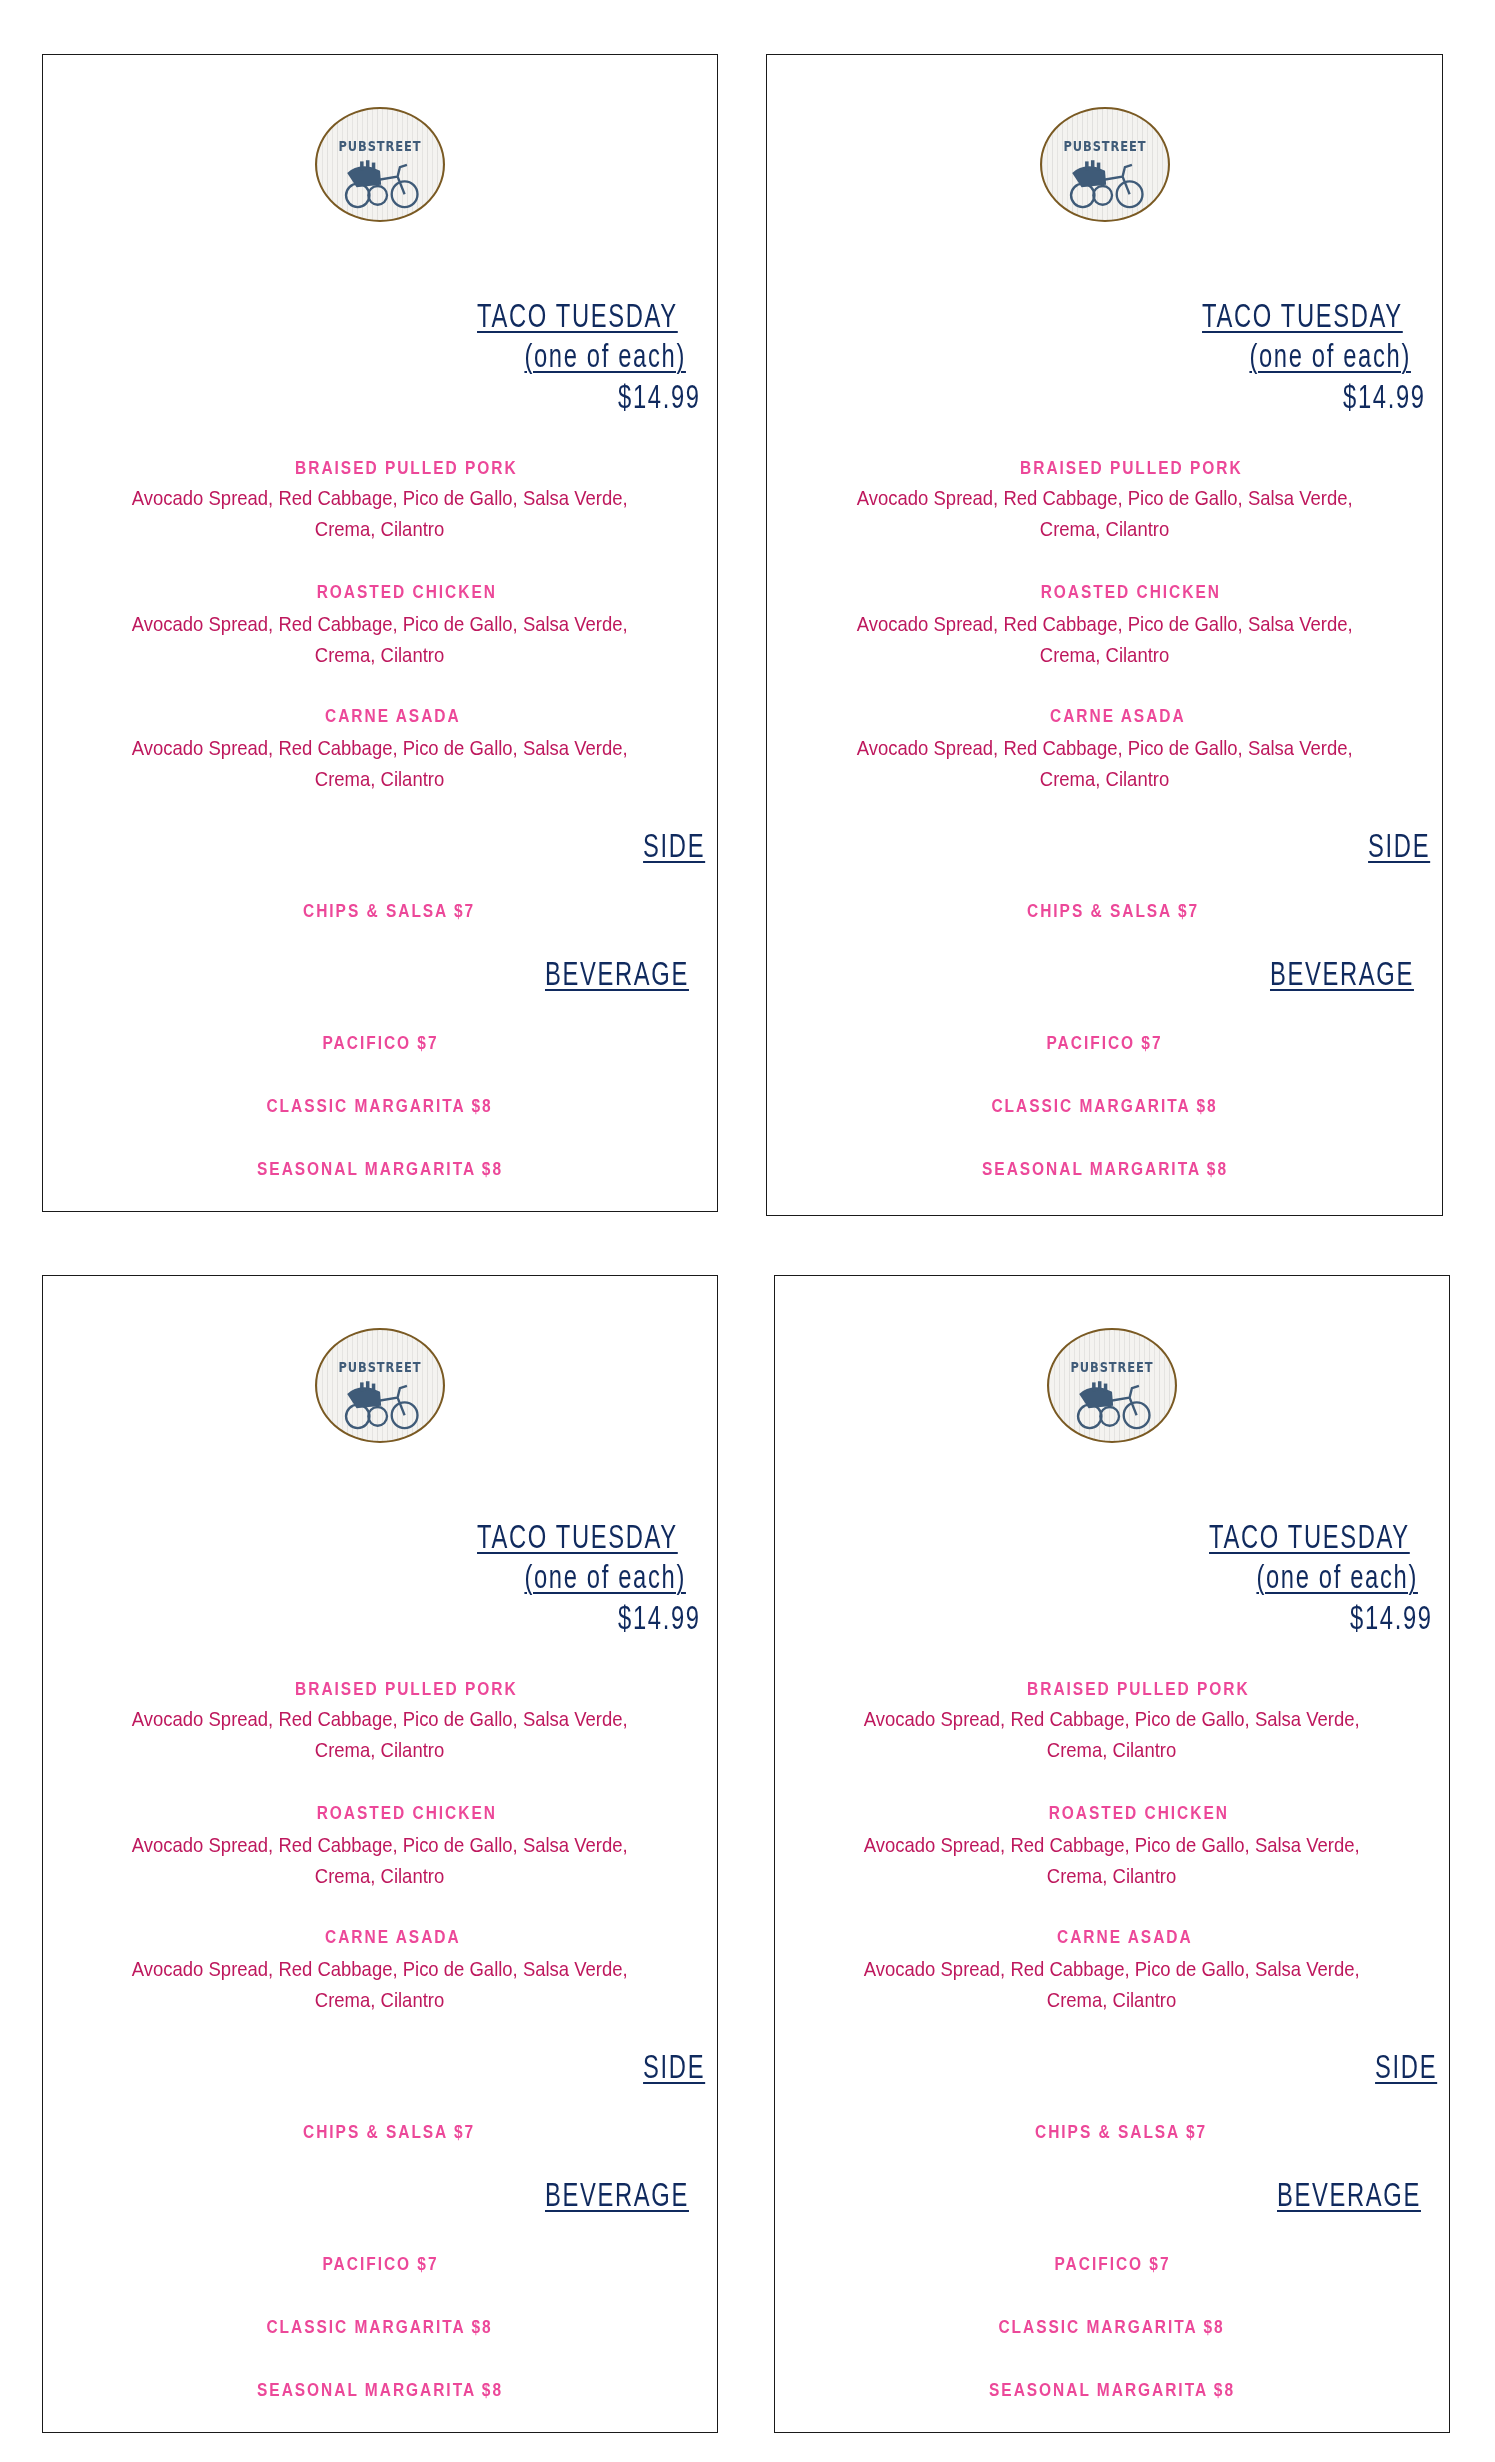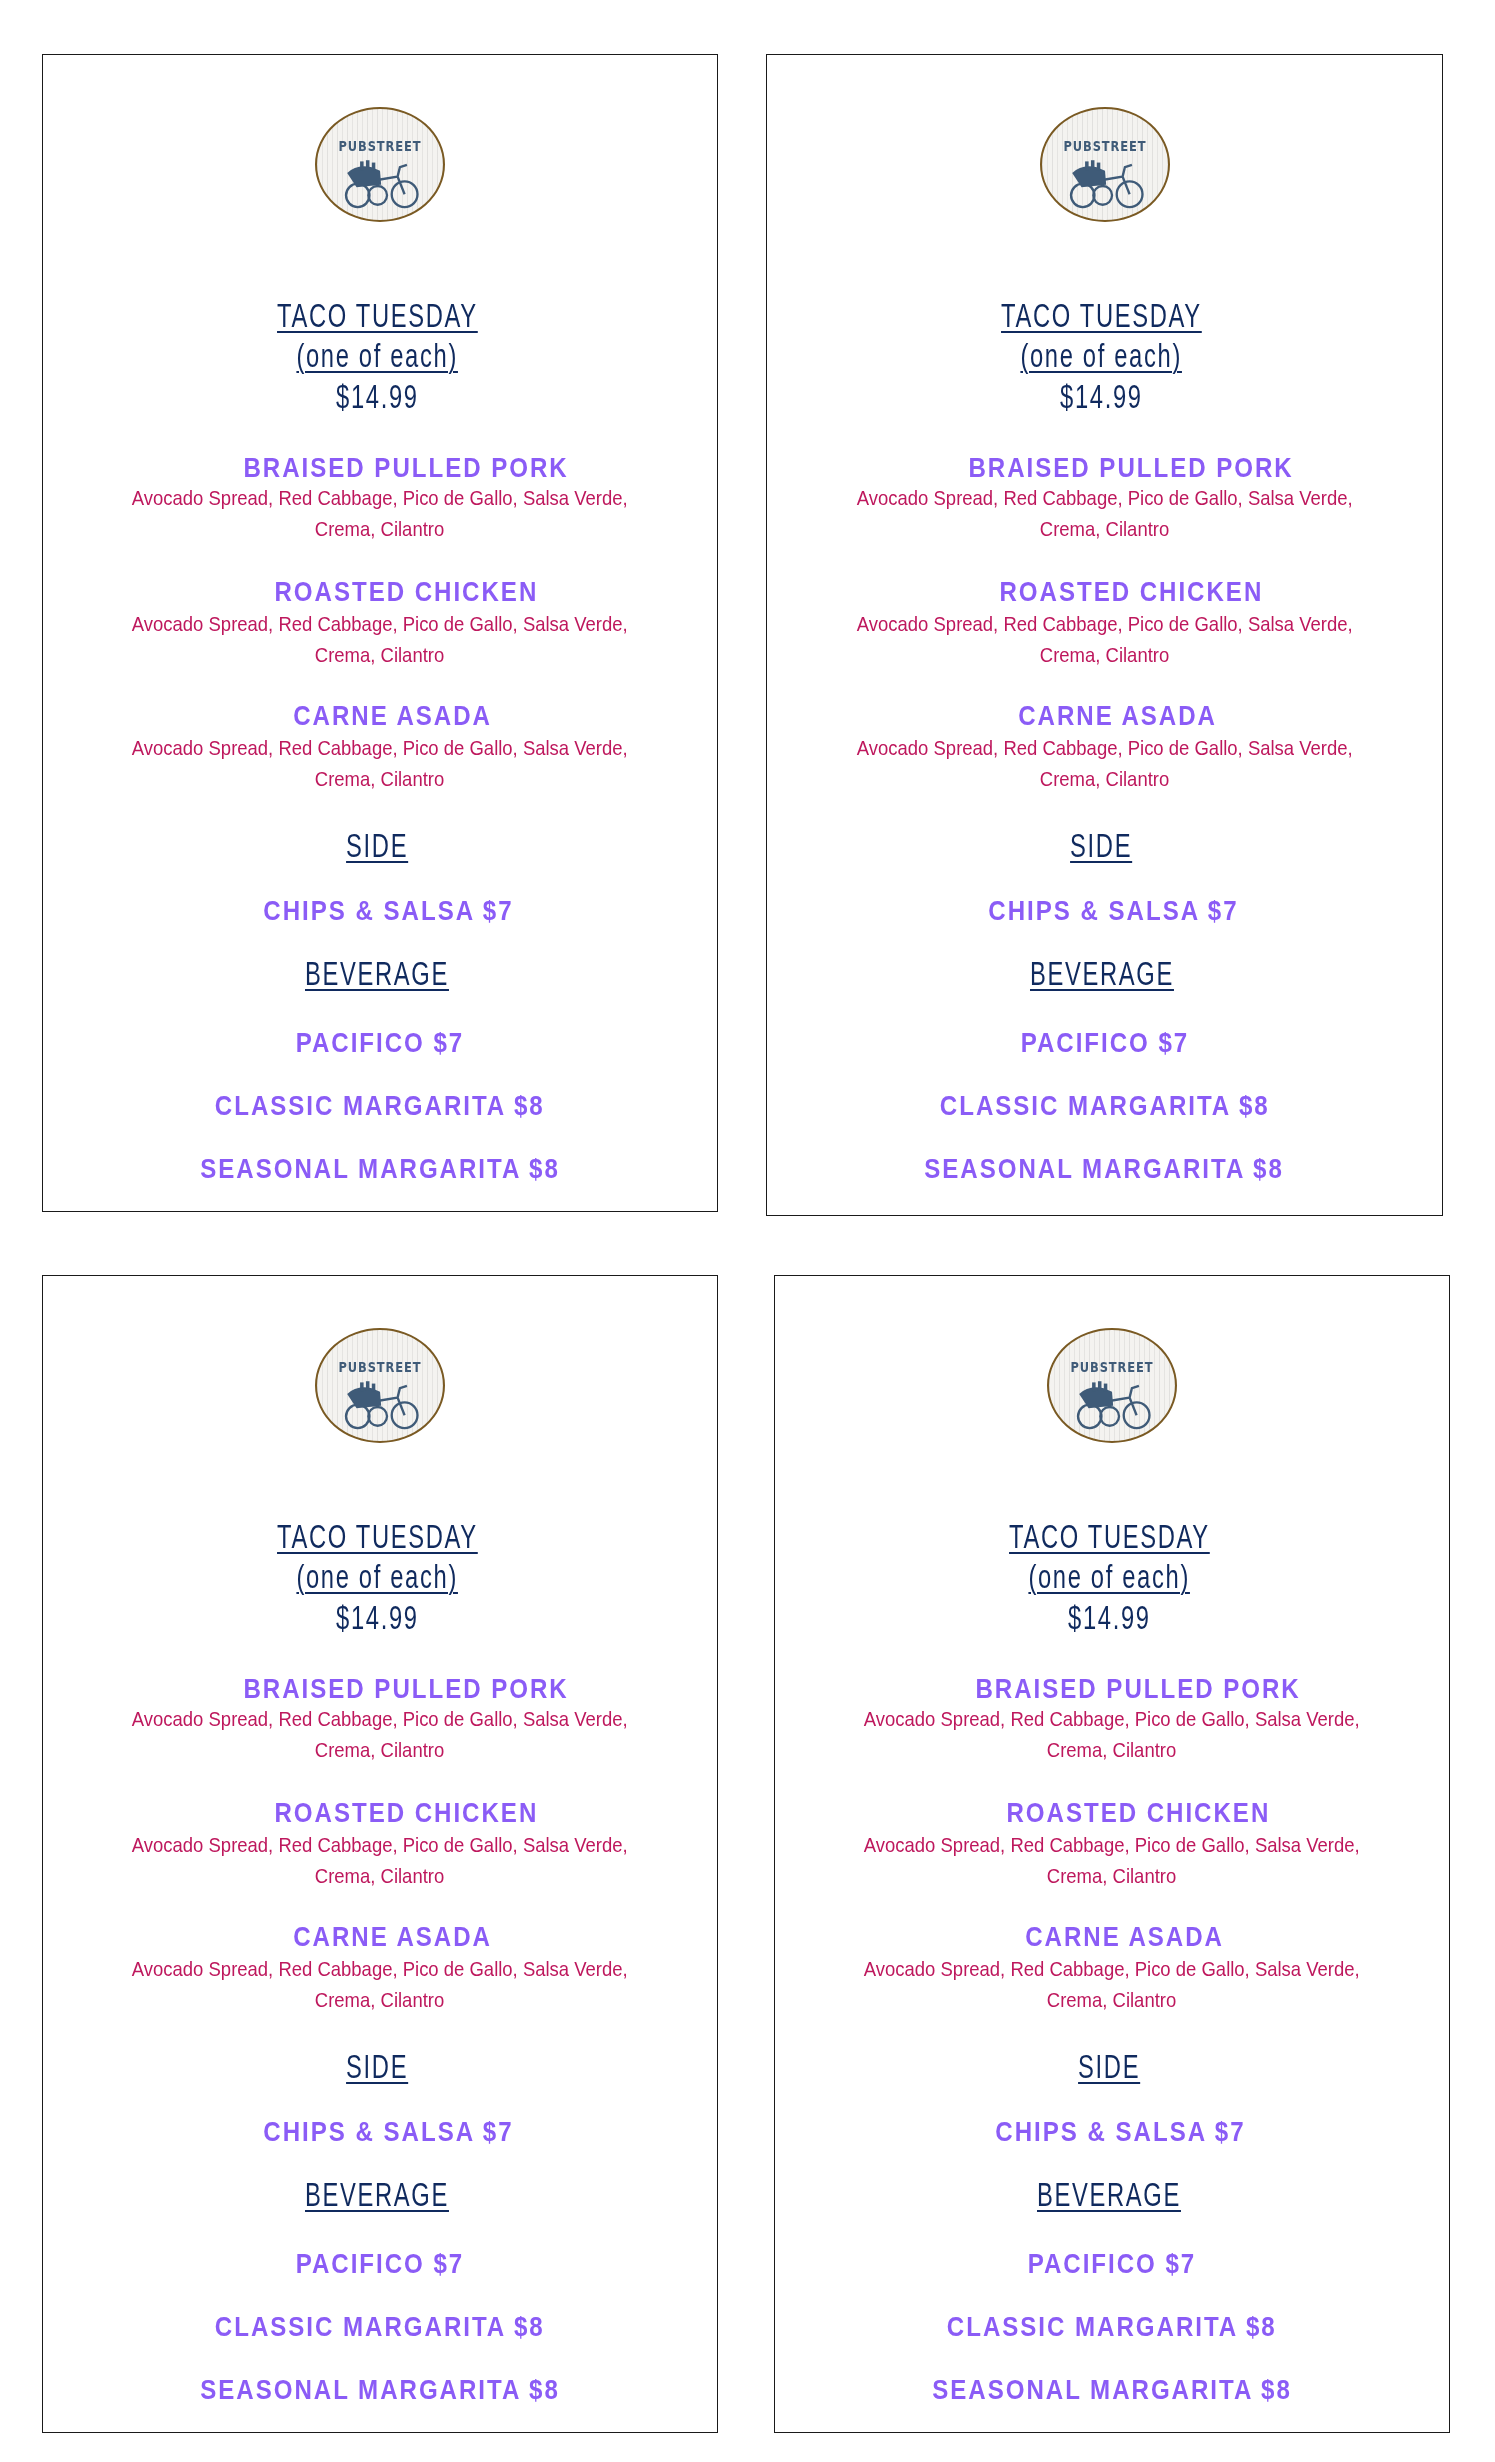--- a/index.html
+++ b/index.html
@@ -21,27 +21,27 @@
     overflow:hidden;
   }
   .logo-text {
     position:absolute; left:0; right:0; top:28px; text-align:center;
     font-family:"DejaVu Sans", sans-serif; font-weight:bold; font-size:14.7px;
     letter-spacing:1.2px; color:#3f5b78; transform:scaleX(0.78);
   }
   .logo-bike { position:absolute; left:22px; top:50px; width:82px; height:54px; }
   .heading {
     font-family:"Liberation Sans Narrow","Liberation Sans", sans-serif;
-    color:#102a5e; font-size:33px; letter-spacing:2.3px;
+    color:#102a5e; font-size:33px; letter-spacing:2.3px;text-align:right;
   }
   .heading span.u { text-decoration:underline; text-decoration-thickness:2.3px; text-underline-offset:4.1px; display:inline-block; transform:scaleX(0.72); }
   .heading span.p { display:inline-block; transform:scaleX(0.72); }
   .item-name {
-    font-family:"Liberation Sans", sans-serif; font-weight:bold; font-size:28px;
-    letter-spacing:2.3px; color:#8b5cf6;
+    font-family:"Liberation Sans", sans-serif; font-weight:bold; font-size:18px;
+    letter-spacing:2.3px; color:#ec4899;
   }
   .item-name span { display:inline-block; transform:scaleX(0.86); }
   .desc {
     font-family:"Liberation Sans", sans-serif; font-size:21px; color:#be185d;
   }
   .desc span { display:inline-block; transform:scaleX(0.88); }
 </style>
 </head>
 <body>
 

